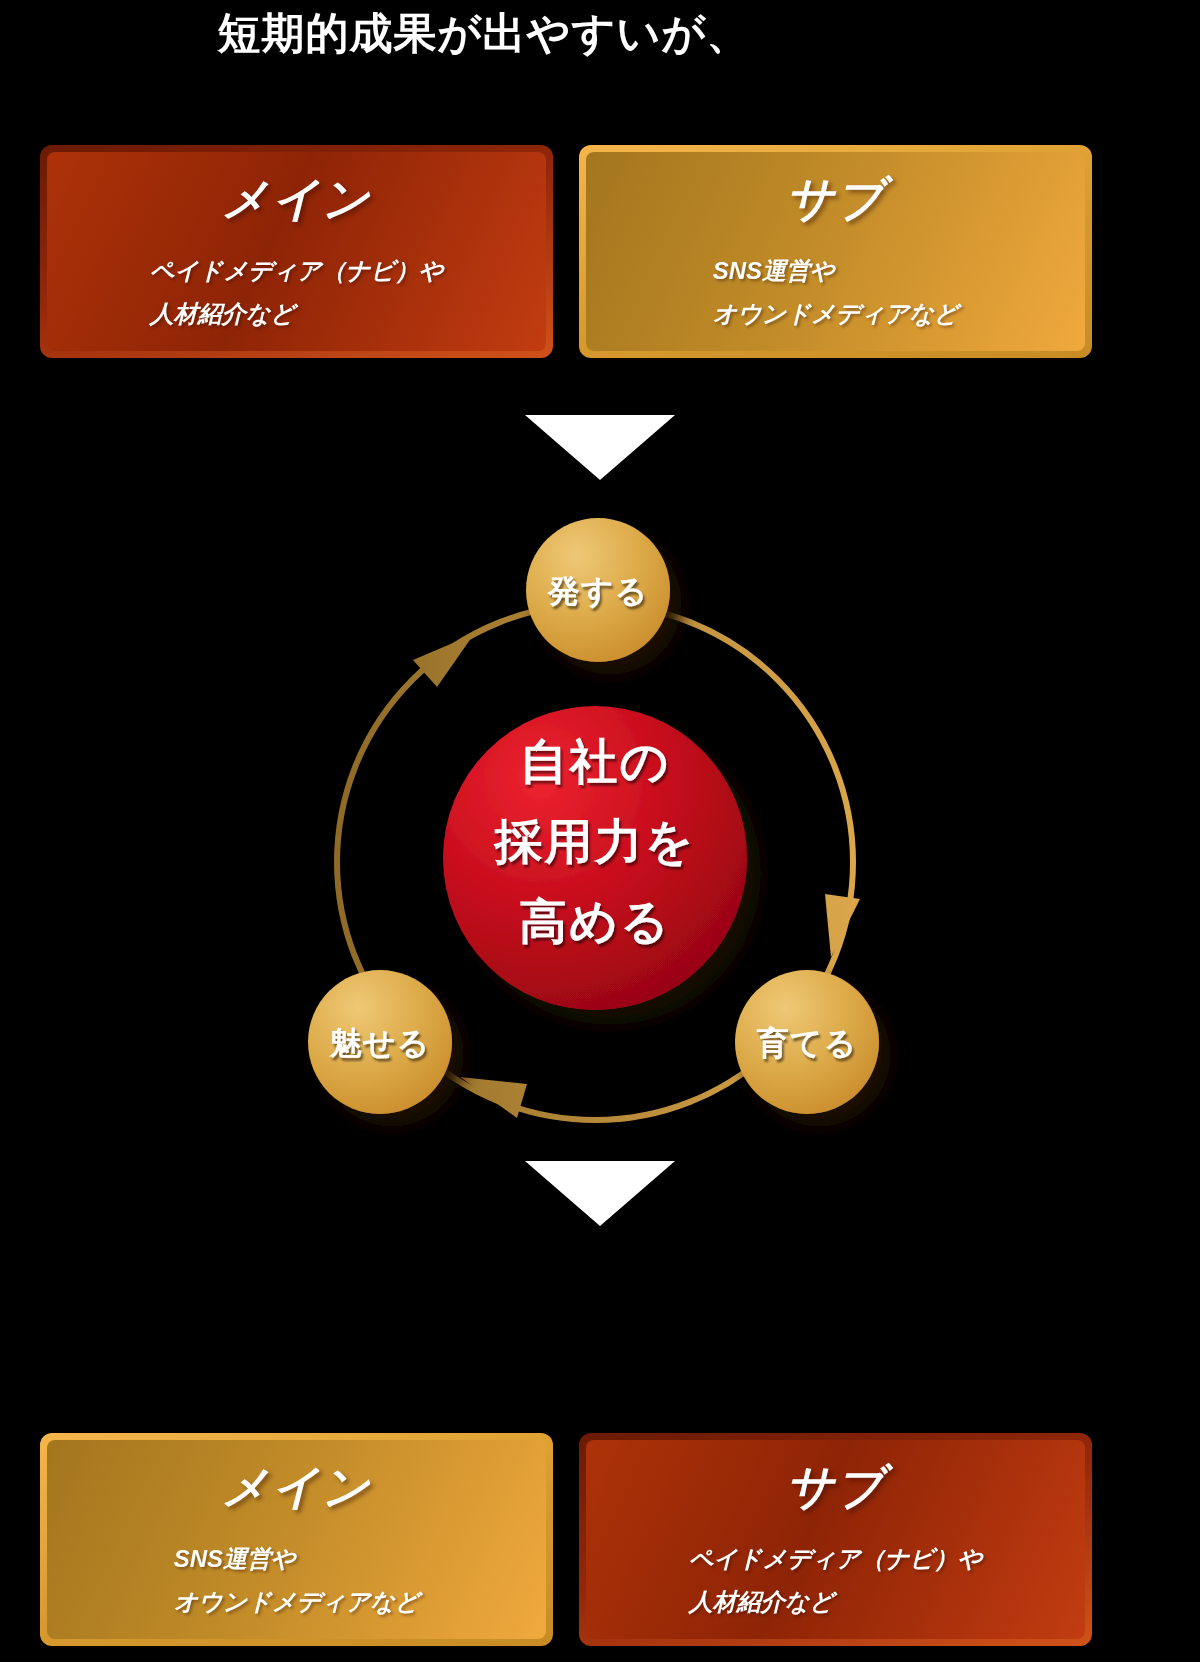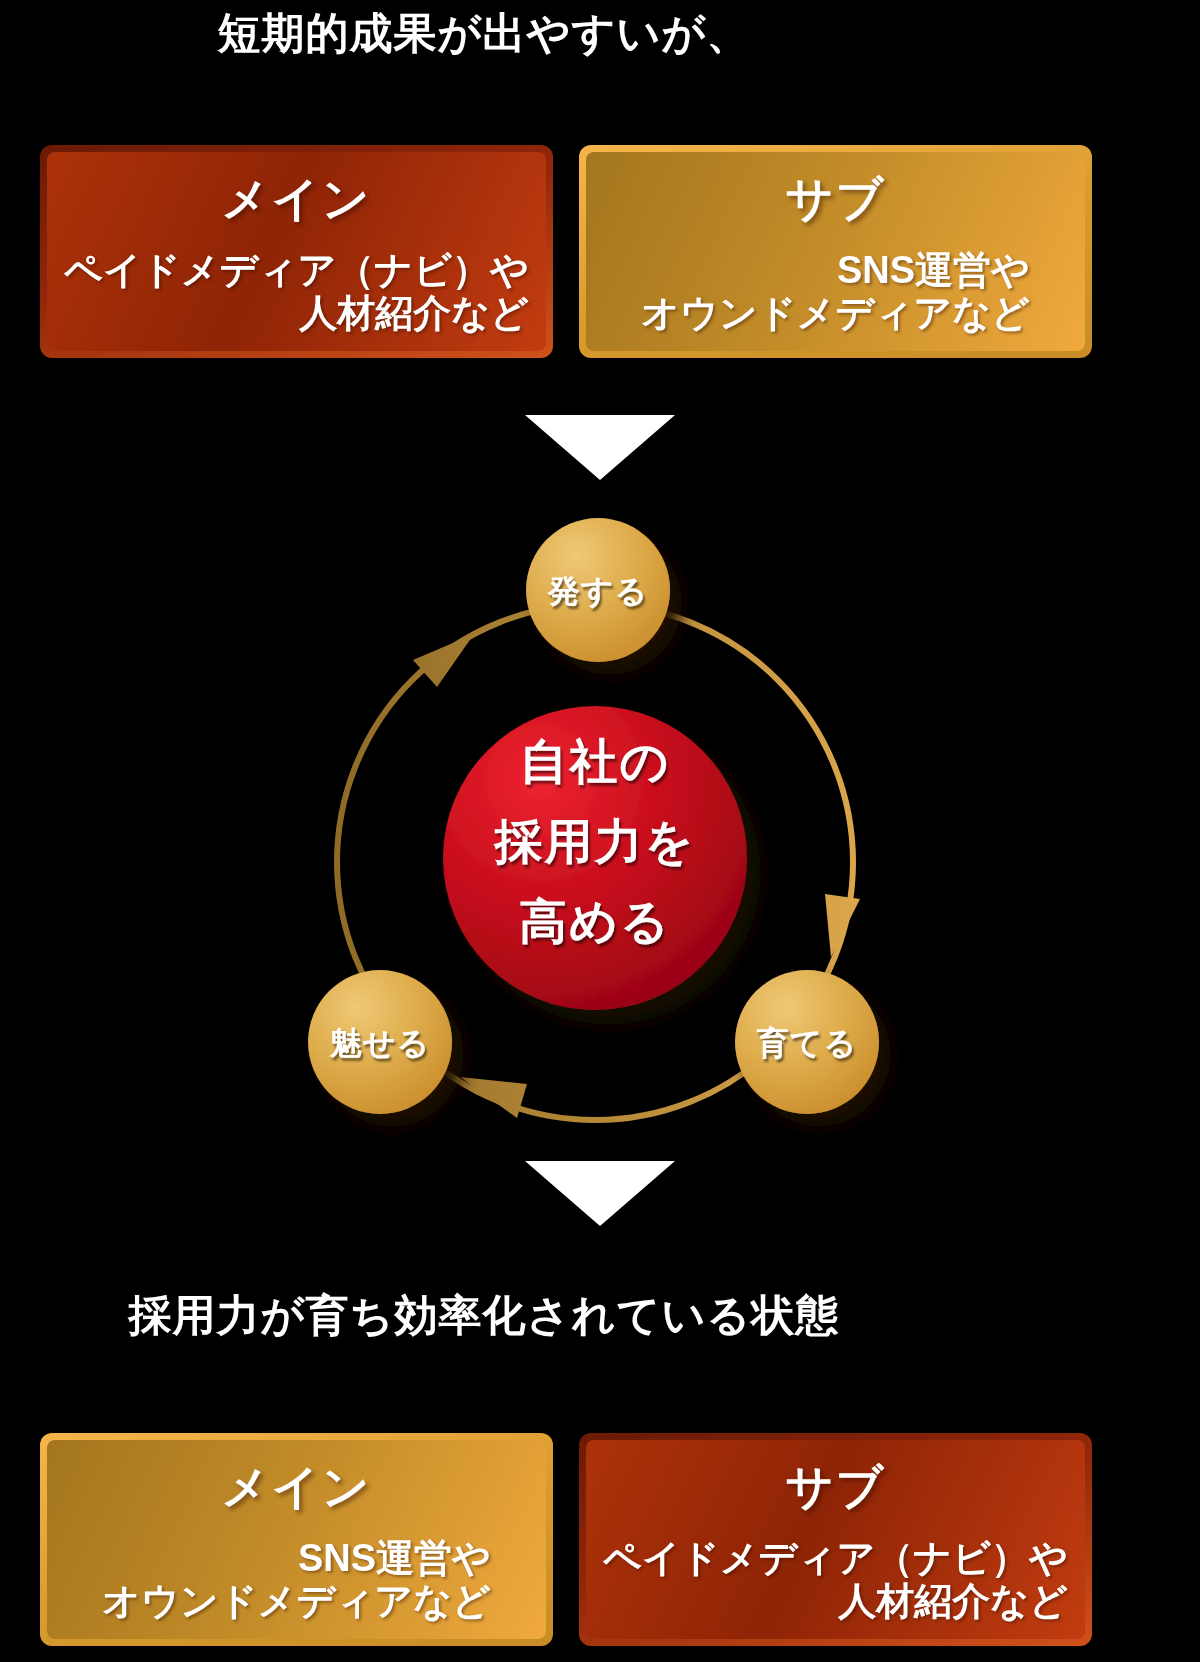--- a/index.html
+++ b/index.html
@@ -15,34 +15,34 @@
   .heading-top { top:6px; }
   .heading-bottom { top:1284px; }
   .heading-bottom .hline { line-height:62px; }
 
   .info-box {
     position:absolute; width:513px; height:213px;
     border-radius:12px; padding:7px; box-sizing:border-box;
   }
   .info-box .inner {
     width:100%; height:100%; border-radius:8px;
-    display:flex; flex-direction:column; align-items:center; justify-content:center;
+    display:flex; flex-direction:column; align-items:center; justify-content:center;font-style:italic;
   }
   .info-box.red   { background:linear-gradient(165deg,#6b1a04 0%,#93270a 45%,#d0521a 100%); }
   .info-box.red .inner  { background:linear-gradient(115deg,#ad3208 0%,#8e2406 45%,#c23c10 100%); }
   .info-box.gold  { background:linear-gradient(165deg,#f5b54a 0%,#d89a2d 55%,#c78c25 100%); }
   .info-box.gold .inner { background:linear-gradient(115deg,#a3761e 0%,#c18b28 45%,#f0a93d 100%); }
 
   .box-title {
     color:#fff; font-size:47px; font-weight:800; letter-spacing:2px;
     text-shadow:3px 3px 4px rgba(45,12,0,0.45); margin-bottom:18px;
   }
   .box-body {
-    color:#fff; font-size:38px; font-weight:700; line-height:43px;
-    text-align:right; text-shadow:2px 2px 3px rgba(45,12,0,0.4);
+    color:#fff; font-size:24px; font-weight:700; line-height:43px;
+    text-align:left; text-shadow:2px 2px 3px rgba(45,12,0,0.4);
   }
 
   .tri {
     position:absolute; left:525px; width:0; height:0;
     border-left:75px solid transparent; border-right:75px solid transparent;
     border-top:65px solid #ffffff;
   }
   .tri-top { top:415px; }
   .tri-bottom { top:1161px; }
 
@@ -130,21 +130,20 @@
     <text x="807" y="582" text-anchor="middle" class="node-label" filter="url(#textSh)">育てる</text>
 
     <text x="595" y="306" text-anchor="middle" class="center-label" filter="url(#textSh)">自社の</text>
     <text x="595" y="386" text-anchor="middle" class="center-label" filter="url(#textSh)">採用力を</text>
     <text x="595" y="466" text-anchor="middle" class="center-label" filter="url(#textSh)">高める</text>
   </svg>
 
   <div class="tri tri-bottom"></div>
 
   <div class="heading heading-bottom">
-    <div class="hline">採用力が育ち効率化されている状態</div>
   </div>
 
   <div class="info-box gold" style="left:40px; top:1433px;">
     <div class="inner">
       <div class="box-title">メイン</div>
       <div class="box-body">
         <div>SNS運営や</div>
         <div>オウンドメディアなど</div>
       </div>
     </div>

